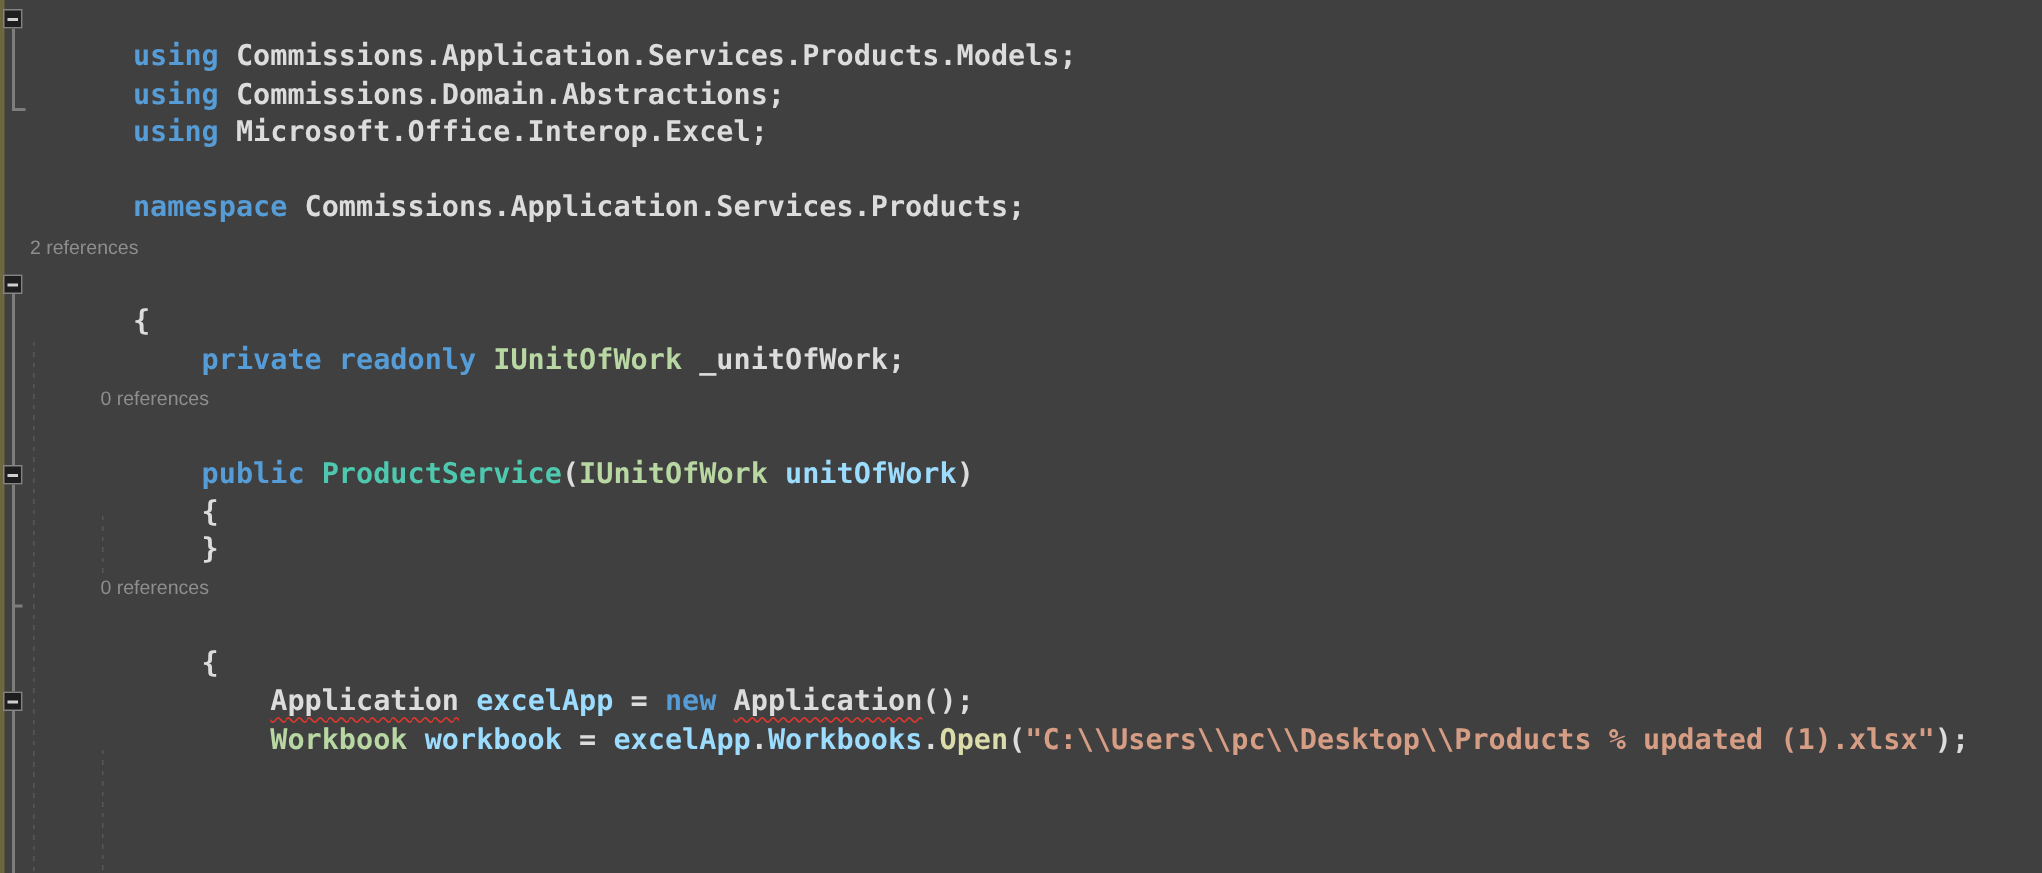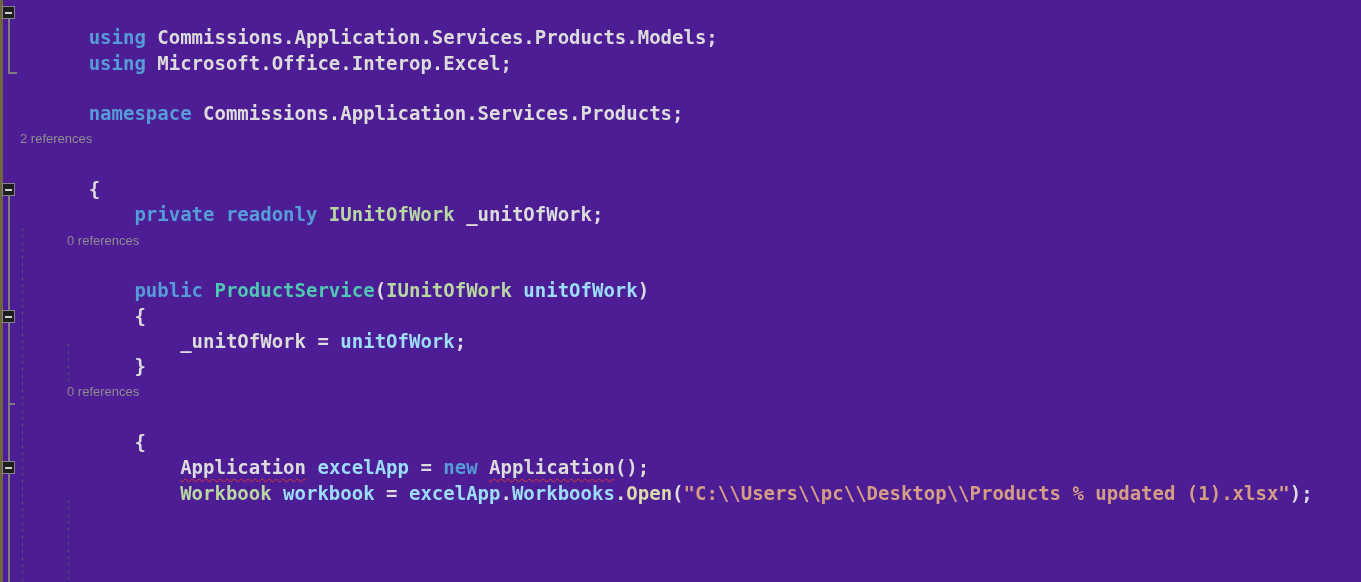--- a/index.html
+++ b/index.html
@@ -1,19 +1,19 @@
 <!DOCTYPE html>
 <html><head>
 <meta charset="utf-8">
 <style>
   html,body{margin:0;padding:0;background:#161616;}
   #screen{
     position:relative;
     width:1361px;height:582px;
-    background:#4c1d95;
+    background:#404040;
     overflow:hidden;
     font-family:"DejaVu Sans Mono",monospace;
   }
   
   .mod-strip{position:absolute;left:0;top:0;width:3px;height:582px;background:#6c673e;z-index:5;}
 
   
   .fold-vline{position:absolute;left:8px;width:1.5px;background:#7d7d7d;z-index:4;}
   .fold-tick{position:absolute;left:8px;height:1.5px;background:#7d7d7d;z-index:4;}
   .foldbox{
@@ -95,20 +95,23 @@
   <div class="guide" style="left:22px;top:228px;height:354px;"></div>
   <div class="guide" style="left:68px;top:344px;height:40px;"></div>
   <div class="guide" style="left:68px;top:500px;height:82px;"></div>
 
   <div id="code">
 
     <div class="line">
       <span class="tok kw">using</span><span class="tok idf"> Commissions.Application.Services.Products.Models;</span>
     </div>
 
+    <div class="line">
+      <span class="tok kw">using</span><span class="tok idf"> Commissions.Domain.Abstractions;</span>
+    </div>
 
     <div class="line">
       <span class="tok kw">using</span><span class="tok idf"> Microsoft.Office.Interop.Excel;</span>
     </div>
 
     <div class="line"></div>
 
     <div class="line">
       <span class="tok kw">namespace</span><span class="tok idf"> Commissions.Application.Services.Products;</span>
     </div>
@@ -131,23 +134,20 @@
     <div class="line codelens cl-member"><span>0 references</span></div>
 
     <div class="line">
       <span class="tok kw">    public</span><span class="tok typ"> ProductService</span><span class="tok idf">(</span><span class="tok ifc">IUnitOfWork</span><span class="tok prm"> unitOfWork</span><span class="tok idf">)</span>
     </div>
 
     <div class="line">
       <span class="tok idf">    {</span>
     </div>
 
-    <div class="line">
-      <span class="tok idf">        _unitOfWork = </span><span class="tok prm">unitOfWork</span><span class="tok idf">;</span>
-    </div>
 
     <div class="line">
       <span class="tok idf">    }</span>
     </div>
 
     <div class="line"></div>
 
     <div class="line codelens cl-member"><span>0 references</span></div>
 
 

